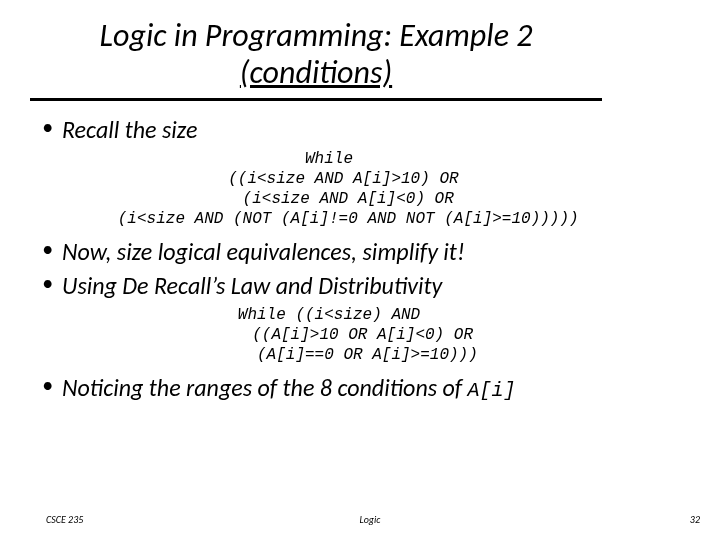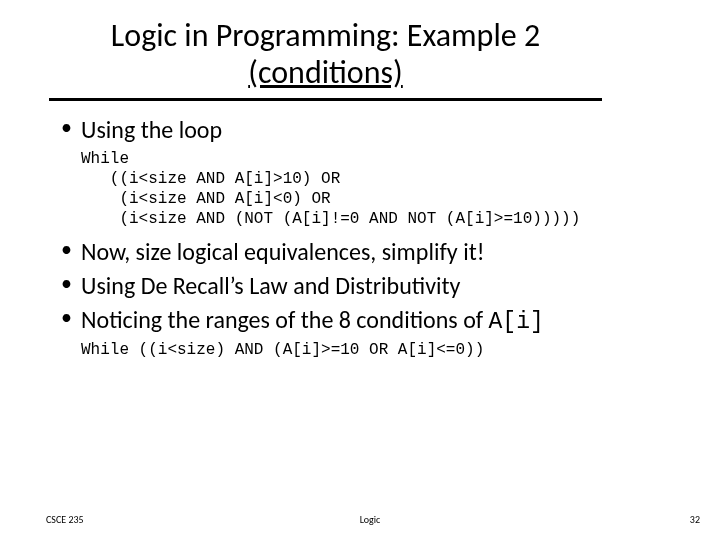--- a/index.html
+++ b/index.html
@@ -1,61 +1,63 @@
 <!DOCTYPE html>
 <html><head>
 <meta charset="utf-8">
 <style>
   * { margin: 0; padding: 0; box-sizing: border-box; }
   html, body { width: 720px; height: 540px; background: #fff; font-family: Calibri, "Segoe UI", Arial, sans-serif; color: #000; overflow: hidden; }
-  .slide { width: 632px; height: 540px; position: relative; padding: 18px 36px 0 55px; }
+  .slide { width: 632px; height: 540px; position: relative; padding: 18px 36px 0 36px; font-style: italic; }
   .title { text-align: center; font-size: 32px; line-height: 1.15; font-weight: 400; padding-bottom: 6px; border-bottom: 3px solid #000; margin: 0 -6px 14px -6px; }
   .title .u { text-decoration: underline; }
   ul.main { list-style: none; }
   ul.main > li { position: relative; padding-left: 26px; margin-bottom: 4px; }
   ul.main > li::before { content: "•"; position: absolute; left: 6px; top: 0; font-size: 22px; line-height: 1.2; }
   .body-text { font-size: 24px; line-height: 1.25; }
-  .code-block { font-family: "Courier New", Courier, monospace; font-size: 16px; line-height: 1.25; white-space: pre; margin: 2px 0 8px 26px; }
-  .inline-code { font-family: "Courier New", Courier, monospace; font-size: 23px; }
+  .code-block { font-family: "Courier New", Courier, monospace; font-size: 16px; line-height: 1.25; white-space: pre; margin: 2px 0 8px 26px; text-align: center; }
+  .inline-code { font-family: "Courier New", Courier, monospace; font-size: 20px; }
   .footer { position: absolute; bottom: 14px; left: 10px; width: 720px; display: flex; justify-content: space-between; align-items: flex-start; padding: 0 30px 0 36px; font-size: 10px; }
   .footer .center { position: absolute; left: 0; width: 720px; text-align: center; }
   .footer .left, .footer .right { position: relative; z-index: 1; }
 </style>
 </head>
 <body>
 
 <div class="slide">
 
   <h1 class="title">
     <span>Logic in Programming: Example 2</span><br>
     <span class="u">(conditions)</span>
   </h1>
 
   <ul class="main">
 
     <li class="body-text">
-      <span>Using the loop</span>
+      <span>Recall the size</span>
     </li>
     <div class="code-block">While
    ((i&lt;size AND A[i]&gt;10) OR
     (i&lt;size AND A[i]&lt;0) OR
     (i&lt;size AND (NOT (A[i]!=0 AND NOT (A[i]&gt;=10)))))</div>
 
     <li class="body-text">
       <span>Now, size logical equivalences, simplify it!</span>
     </li>
 
     <li class="body-text">
       <span>Using De Recall</span>’<span>s Law and Distributivity</span>
     </li>
+    <div class="code-block">While ((i&lt;size) AND
+       ((A[i]&gt;10 OR A[i]&lt;0) OR
+        (A[i]==0 OR A[i]&gt;=10)))</div>
 
     <li class="body-text">
       <span>Noticing the ranges of the 8 conditions of </span><span class="inline-code">A[i]</span>
     </li>
-    <div class="code-block">While ((i&lt;size) AND (A[i]&gt;=10 OR A[i]&lt;=0))</div>
 
   </ul>
 
   <div class="footer">
     <span class="left">CSCE 235</span>
     <span class="center">Logic</span>
     <span class="right">32</span>
   </div>
 
 </div>

